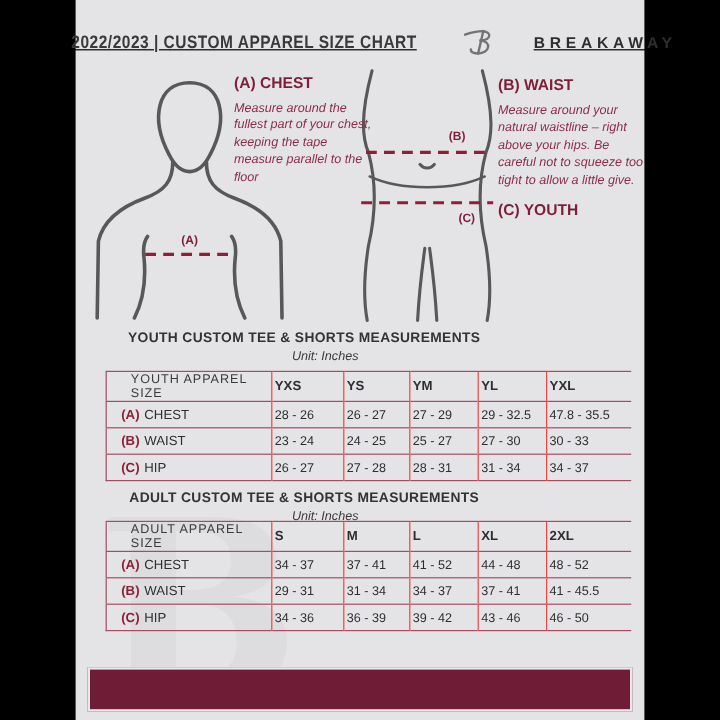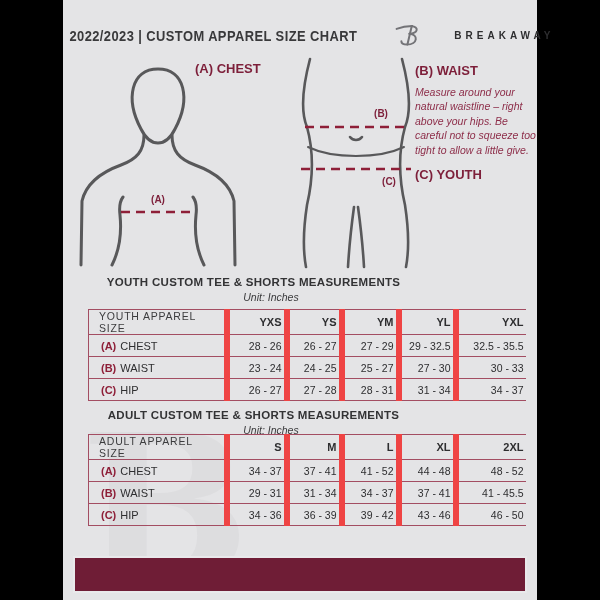--- a/index.html
+++ b/index.html
@@ -8,29 +8,29 @@
     font-family:"Liberation Sans","DejaVu Sans",sans-serif;
     position:relative;overflow:hidden;
   }
   .page{
     position:absolute;left:63px;top:0;width:474px;height:600px;
     background:#e4e4e6;
   }
   
   .header{
     position:absolute;left:0;top:18px;width:474px;height:34px;
-    display:flex;align-items:center;justify-content:center;gap:14px;
+    display:flex;align-items:center;justify-content:center;gap:14px;text-decoration:underline;
   }
   .doc-title{
     font-size:15px;font-weight:bold;color:#39393b;
     letter-spacing:.5px;white-space:nowrap;
     transform:scaleX(.86);transform-origin:center;
   }
   .brand{display:flex;align-items:center;gap:6px;}
-  .brand-name{font-size:10px;font-weight:bold;color:#2e2e30;letter-spacing:4px;margin-left:28px;}
+  .brand-name{font-size:13px;font-weight:bold;color:#2e2e30;letter-spacing:4px;margin-left:28px;}
   
   .diagrams{position:absolute;left:0;top:55px;width:474px;height:214px;}
   .fig{position:absolute;}
   .instr{position:absolute;}
   .instr-head{font-size:13px;font-weight:bold;color:#7d1f3a;margin:0 0 7px 0;}
   .instr-body{
     font-size:10.5px;font-style:italic;color:#8d2d49;
     line-height:1.38;margin:0;white-space:pre-line;
   }
   
@@ -44,28 +44,28 @@
   }
   table.size-table{
     position:absolute;left:25px;width:437px;
     border-collapse:collapse;table-layout:fixed;
     border-top:1.5px solid #a34d62;border-bottom:1.5px solid #a34d62;
     border-left:1.5px solid #a34d62;
     background:transparent;z-index:2;
   }
   table.size-table th,table.size-table td{
     border-top:1.5px solid #a34d62;
-    border-left:6px solid #ef4444;
-    padding:0 2px;text-align:right;vertical-align:middle;
+    border-left:1px solid #ef4444;
+    padding:0 2px;text-align:left;vertical-align:middle;
   }
   table.size-table th:first-child,table.size-table td:first-child{border-left:none;}
   table.size-table th{height:23px;font-size:11px;font-weight:bold;color:#2e2e30;}
   table.size-table td{height:21px;font-size:10.5px;color:#2e2e30;}
   table.size-table .col-label{
-    text-align:left;padding-left:10px;font-weight:normal;
+    text-align:left;padding-left:20px;font-weight:normal;
     font-size:10.5px;letter-spacing:.8px;color:#3c3c3e;
   }
   table.size-table .row-label{
     text-align:left;padding-left:12px;font-size:11px;color:#2e2e30;
   }
   .key{font-weight:bold;color:#8e1f38;margin-right:4px;}
   
   .watermark{
     position:absolute;left:18px;top:408px;z-index:1;
     font-size:200px;font-weight:bold;color:#dddddf;
@@ -122,20 +122,21 @@
         <path d="M 65,150 C 68,172 70,192 71,210"></path>
       </g>
       <path d="M 12,70 L 114,70" stroke="#8e1f38" stroke-width="2.6" stroke-dasharray="9 6" fill="none"></path>
       <text x="88" y="60" text-anchor="middle" font-size="10" font-weight="bold" fill="#7d1f3a" font-family="Liberation Sans, sans-serif">(B)</text>
       <path d="M 8,112 L 118,112" stroke="#8e1f38" stroke-width="2.6" stroke-dasharray="9 6" fill="none"></path>
       <text x="96" y="128" text-anchor="middle" font-size="10" font-weight="bold" fill="#7d1f3a" font-family="Liberation Sans, sans-serif">(C)</text>
     </svg>
 
     <div class="instr" style="left:132px;top:6px;width:118px">
       <p class="instr-head">(A) CHEST</p>
+      <p class="instr-body">Measure around the fullest part of your chest, keeping the tape measure parallel to the floor</p>
     </div>
     <div class="instr" style="left:352px;top:8px;width:122px">
       <p class="instr-head">(B) WAIST</p>
       <p class="instr-body">Measure around your natural waistline – right above your hips. Be careful not to squeeze too tight to allow a little give.</p>
     </div>
     <div class="instr" style="left:352px;top:112px;width:122px">
       <p class="instr-head">(C) YOUTH</p>
     </div>
   </div>
 
@@ -162,21 +163,21 @@
         <th>YXL</th>
       </tr>
     </thead>
     <tbody>
       <tr>
         <td class="row-label"><span class="key">(A)</span><span>CHEST</span></td>
         <td>28 - 26</td>
         <td>26 - 27</td>
         <td>27 - 29</td>
         <td>29 - 32.5</td>
-        <td>32.5 - 35.5</td>
+        <td>47.8 - 35.5</td>
       </tr>
       <tr>
         <td class="row-label"><span class="key">(B)</span><span>WAIST</span></td>
         <td>23 - 24</td>
         <td>24 - 25</td>
         <td>25 - 27</td>
         <td>27 - 30</td>
         <td>30 - 33</td>
       </tr>
       <tr>

